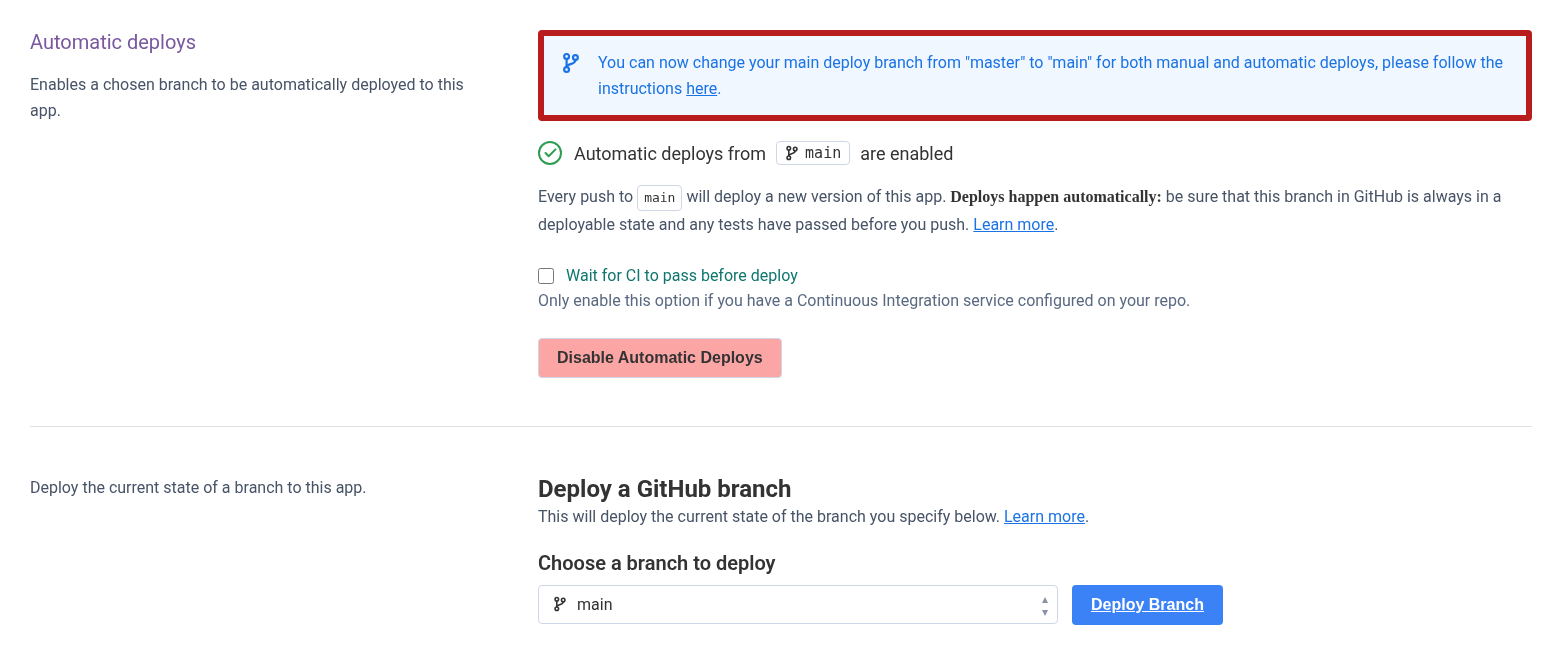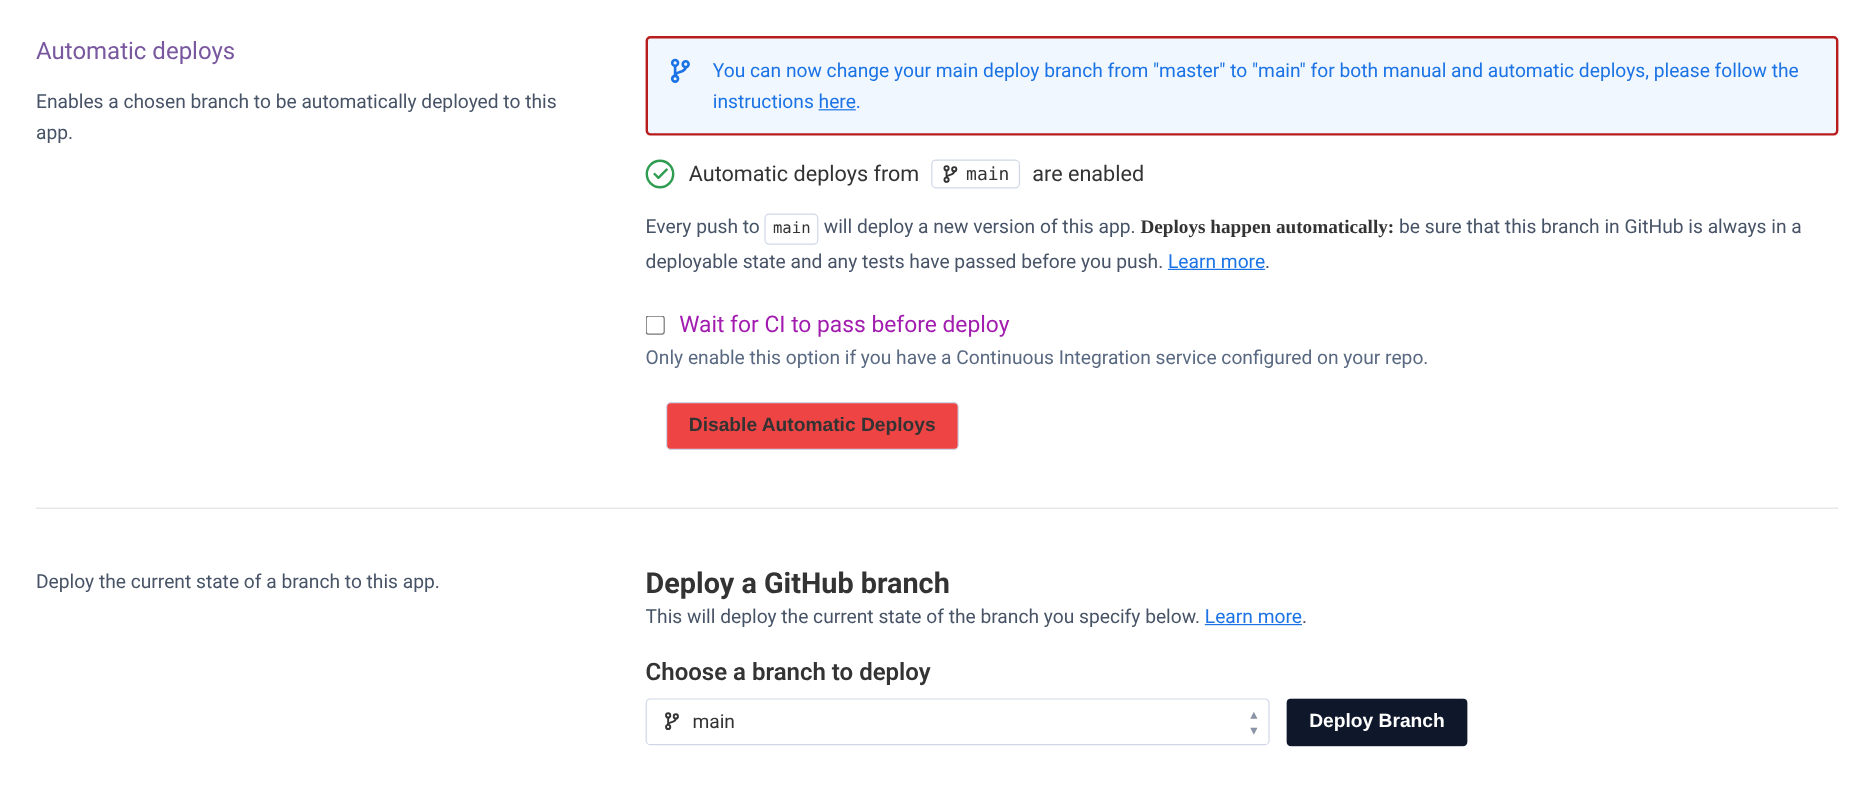--- a/index.html
+++ b/index.html
@@ -35,21 +35,21 @@
       line-height: 1.6;
     }
     .section-right {
       flex: 1;
       min-width: 0;
     }
     .info-banner {
       display: flex;
       align-items: flex-start;
       gap: 18px;
-      border: 2px solid #b91c1c;
+      border: 6px solid #b91c1c;
       background: #f0f7ff;
       border-radius: 4px;
       padding: 14px 18px;
       margin-bottom: 20px;
     }
     .info-banner .icon {
       flex-shrink: 0;
       color: #1b73e5;
       margin-top: 2px;
     }
@@ -115,48 +115,48 @@
       display: flex;
       align-items: center;
       gap: 12px;
       margin-bottom: 6px;
     }
     .checkbox-row input[type="checkbox"] {
       width: 16px;
       height: 16px;
     }
     .checkbox-label {
-      font-size: 19px;
-      color: #a21caf;
+      font-size: 16px;
+      color: #0f766e;
     }
     .helper-text {
       color: #596981;
       font-size: 16px;
       margin-bottom: 28px;
     }
     .btn {
       display: inline-flex;
       align-items: center;
       justify-content: center;
       font-size: 16px;
       font-weight: 600;
       padding: 10px 18px;
       border-radius: 4px;
       cursor: pointer;
       border: 1px solid transparent;
     }
     .btn-outline {
-      background: #ef4444;
+      background: #fca5a5;
       color: #333;
       border-color: #cfd7e6;
-      margin-left: 17px;
     }
     .btn-dark {
-      background: #0f172a;
+      background: #3b82f6;
       color: #fff;
+      text-decoration: underline;
     }
     .sub-heading {
       font-size: 24px;
       color: #333;
     }
     .field-label {
       font-size: 20px;
       color: #333;
       font-weight: 600;
       margin-bottom: 10px;

